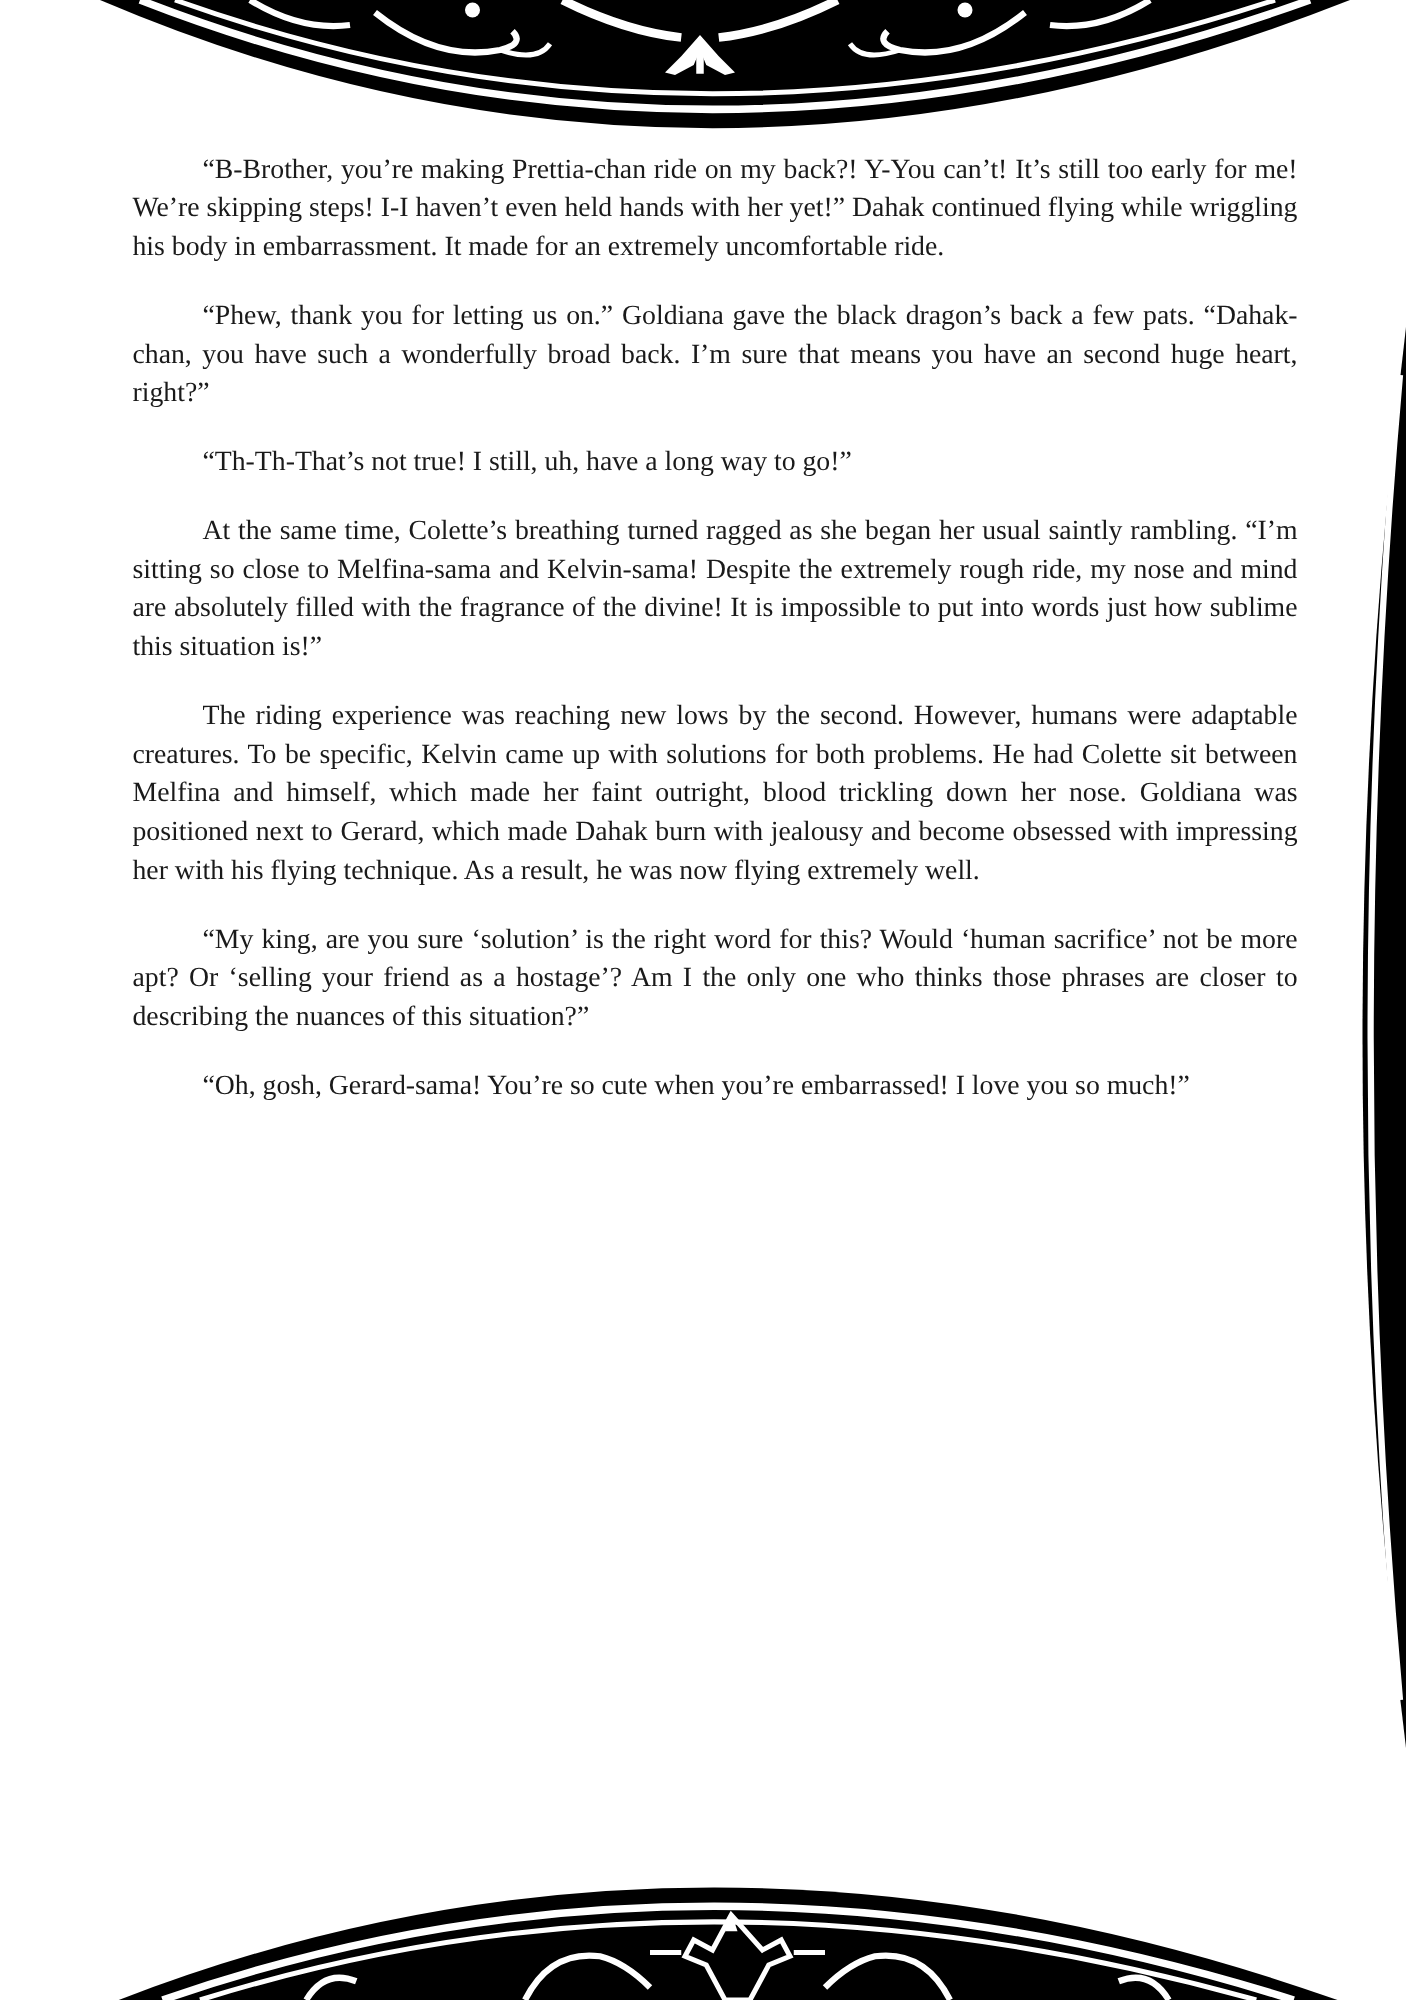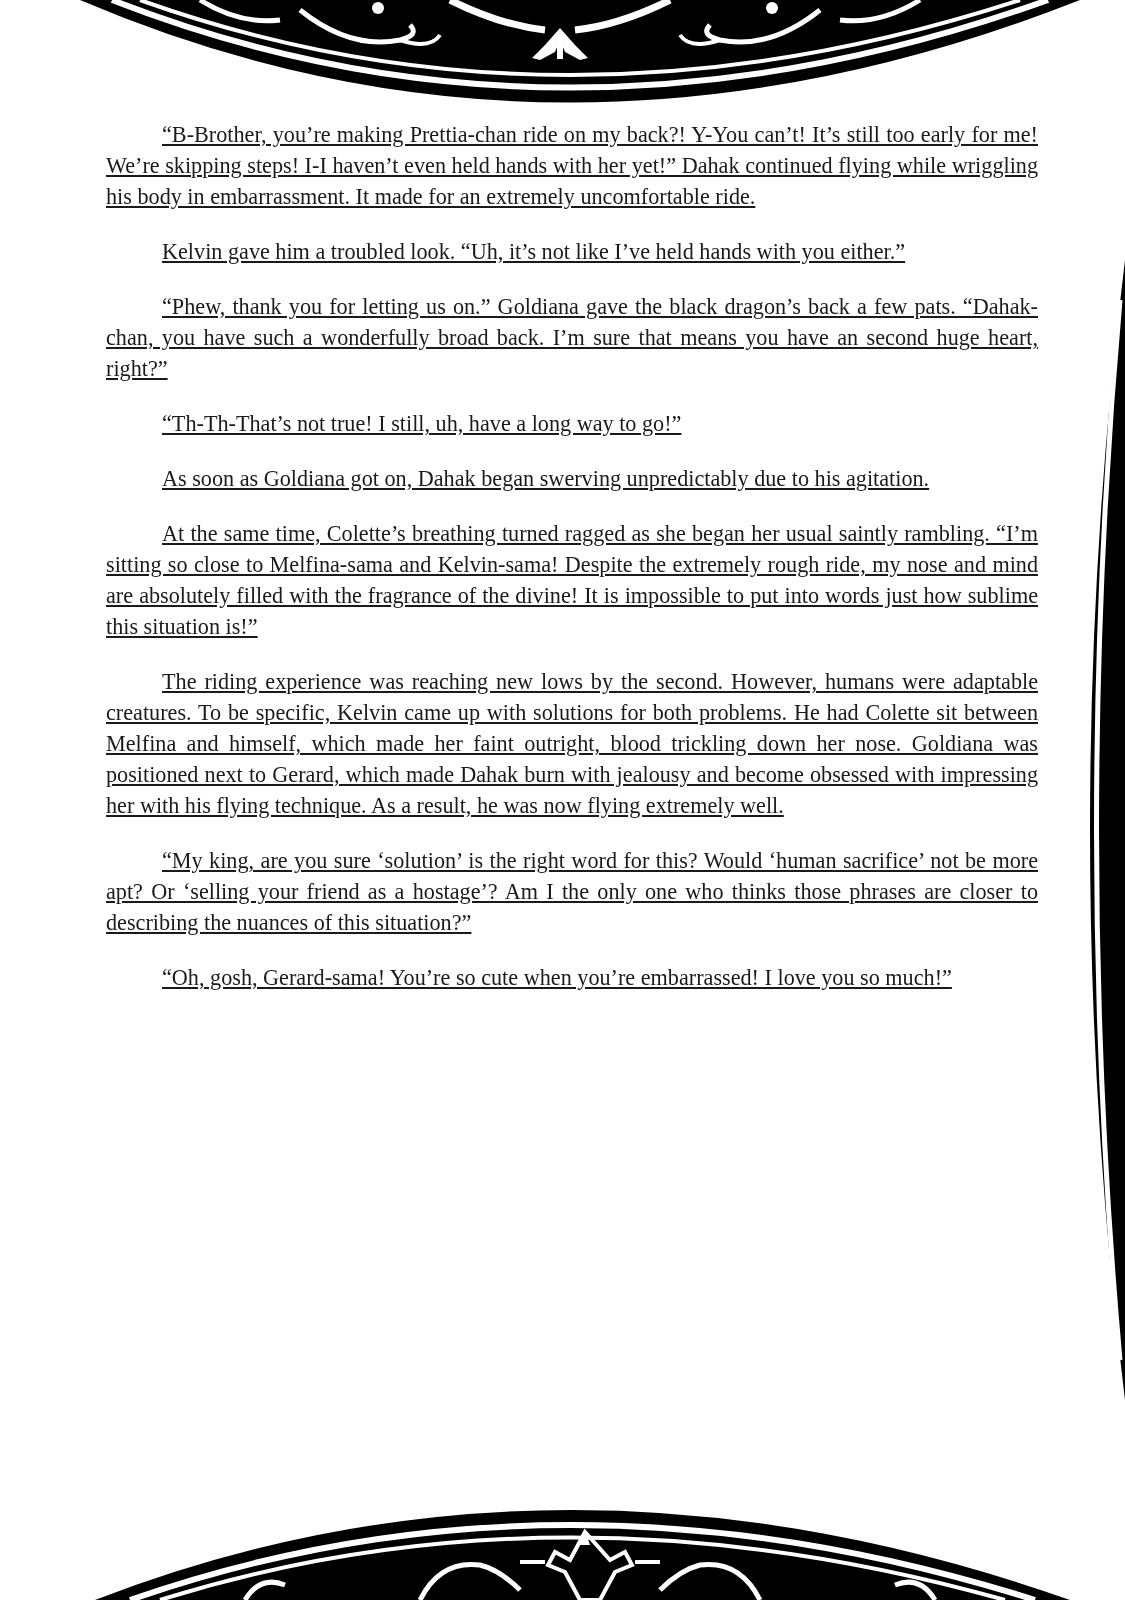--- a/index.html
+++ b/index.html
@@ -16,21 +16,20 @@
     width: 932px;
     font-family: "Liberation Serif", "DejaVu Serif", serif;
     font-size: 22.2px;
     line-height: 31px;
     color: #1a1a1a;
     text-align: justify;
   }
   .page-text p {
     margin: 0 0 24px 0;
     text-indent: 56px;
-    text-decoration: underline;
   }
 </style>
 </head>
 <body>
 
 <div class="ornament" id="ornament-top">
   <svg width="1125" height="110" viewBox="0 0 1125 110">
     <path d="M80 0 Q 560 205 1080 0 Z" fill="#000"></path>
     <path d="M112 0 Q 560 175 1048 0" fill="none" stroke="#fff" stroke-width="6"></path>
     <path d="M140 0 Q 560 150 1020 0" fill="none" stroke="#fff" stroke-width="4"></path>
@@ -54,24 +53,22 @@
 
 <div class="ornament" id="ornament-right">
   <svg width="55" height="1140" viewBox="0 0 55 1140">
     <path d="M55 0 Q -15 570 55 1140 Z" fill="#000"></path>
     <path d="M50 40 Q 3 570 50 1100" fill="none" stroke="#fff" stroke-width="5"></path>
   </svg>
 </div>
 
 <main class="page-text">
   <p>“B-Brother, you’re making Prettia-chan ride on my back?! Y-You can’t! It’s still too early for me! We’re skipping steps! I-I haven’t even held hands with her yet!” Dahak continued flying while wriggling his body in embarrassment. It made for an extremely uncomfortable ride.</p>
-  <p>Kelvin gave him a troubled look. “Uh, it’s not like I’ve held hands with you either.”</p>
   <p>“Phew, thank you for letting us on.” Goldiana gave the black dragon’s back a few pats. “Dahak-chan, you have such a wonderfully broad back. I’m sure that means you have an second huge heart, right?”</p>
   <p>“Th-Th-That’s not true! I still, uh, have a long way to go!”</p>
-  <p>As soon as Goldiana got on, Dahak began swerving unpredictably due to his agitation.</p>
   <p>At the same time, Colette’s breathing turned ragged as she began her usual saintly rambling. “I’m sitting so close to Melfina-sama and Kelvin-sama! Despite the extremely rough ride, my nose and mind are absolutely filled with the fragrance of the divine! It is impossible to put into words just how sublime this situation is!”</p>
   <p>The riding experience was reaching new lows by the second. However, humans were adaptable creatures. To be specific, Kelvin came up with solutions for both problems. He had Colette sit between Melfina and himself, which made her faint outright, blood trickling down her nose. Goldiana was positioned next to Gerard, which made Dahak burn with jealousy and become obsessed with impressing her with his flying technique. As a result, he was now flying extremely well.</p>
   <p>“My king, are you sure ‘solution’ is the right word for this? Would ‘human sacrifice’ not be more apt? Or ‘selling your friend as a hostage’? Am I the only one who thinks those phrases are closer to describing the nuances of this situation?”</p>
   <p>“Oh, gosh, Gerard-sama! You’re so cute when you’re embarrassed! I love you so much!”</p>
 </main>
 
 <div class="ornament" id="ornament-bottom">
   <svg width="1125" height="110" viewBox="0 0 1125 110">
     <path d="M95 110 Q 560 -70 1070 110 Z" fill="#000"></path>
     <path d="M130 110 Q 560 -40 1035 110" fill="none" stroke="#fff" stroke-width="6"></path>

